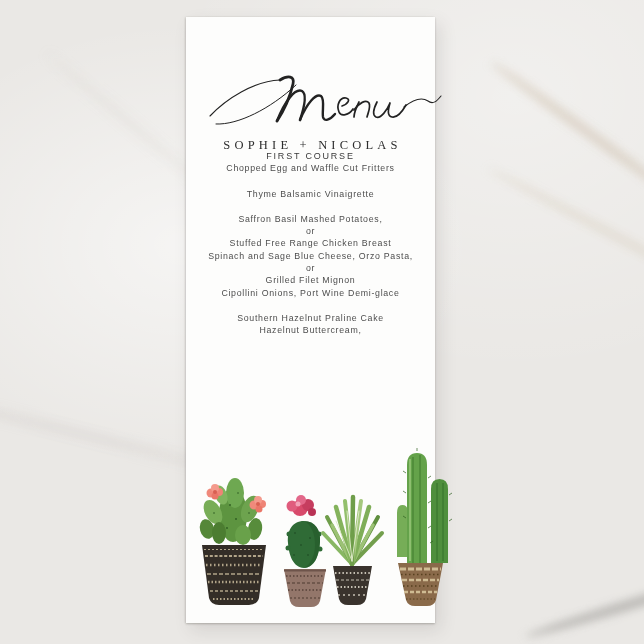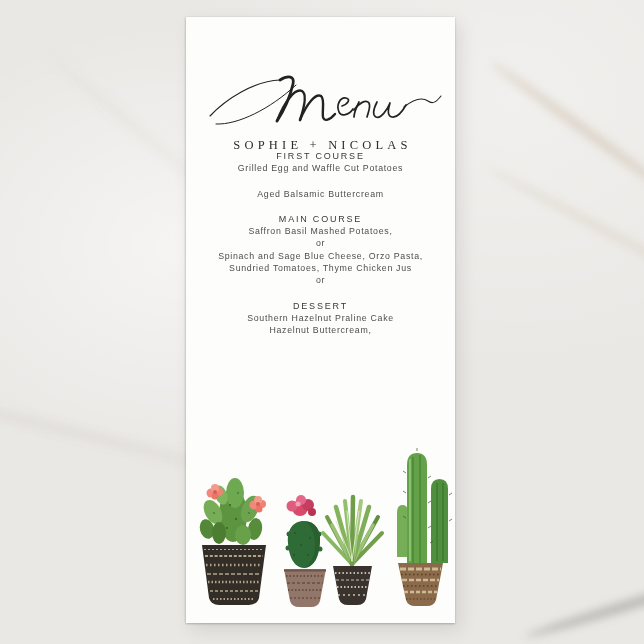--- a/index.html
+++ b/index.html
@@ -9,21 +9,21 @@
       radial-gradient(ellipse 420px 320px at 28% 38%, rgba(255,255,255,.55), rgba(255,255,255,0) 70%),
       radial-gradient(ellipse 500px 400px at 80% 15%, rgba(255,255,255,.35), rgba(255,255,255,0) 70%),
       #eae8e5;}
   .vein{position:absolute;border-radius:50%;pointer-events:none;}
   .vein.v1{left:468px;top:128px;width:240px;height:9px;background:rgba(186,166,136,.38);transform:rotate(36deg);filter:blur(5px);}
   .vein.v2{left:470px;top:235px;width:300px;height:7px;background:rgba(196,178,148,.30);transform:rotate(28deg);filter:blur(5px);}
   .vein.v3{left:520px;top:596px;width:240px;height:11px;background:rgba(148,145,141,.5);transform:rotate(-17deg);filter:blur(4px);}
   .vein.v4{left:-70px;top:430px;width:300px;height:8px;background:rgba(172,166,158,.22);transform:rotate(14deg);filter:blur(6px);}
   .vein.v5{left:20px;top:120px;width:220px;height:7px;background:rgba(180,172,160,.16);transform:rotate(40deg);filter:blur(6px);}
 
-  .card{position:absolute;left:186px;top:17px;width:269px;height:606px;background:#fdfdfc;
+  .card{position:absolute;left:186px;top:17px;width:249px;height:606px;background:#fdfdfc;
     box-shadow:0 1px 2px rgba(70,64,58,.28), 5px 7px 16px rgba(70,64,58,.13), -1px 0 2px rgba(70,64,58,.10);}
 
   .script-title{position:absolute;top:50px;left:6px;width:250px;height:62px;}
   .script-title svg{display:block;}
   .sr{position:absolute;width:1px;height:1px;overflow:hidden;clip:rect(0 0 0 0);white-space:nowrap;}
 
   .names{position:absolute;top:121px;left:0;width:100%;text-align:center;
     font-family:"Liberation Serif",serif;font-size:12.5px;letter-spacing:4.2px;padding-left:4px;
     box-sizing:border-box;color:#2d2d2d;}
 
@@ -62,35 +62,35 @@
           <path d="M 212 40 C 222 32 230 30 236 34 C 241 38 245 34 249 29" stroke-width="1.1"></path>
         </g>
       </svg>
     </div>
 
     <div class="names">SOPHIE + NICOLAS</div>
 
     <div class="sections" id="sections">
         <div class="section">
           <div class="heading">FIRST COURSE</div>
-          <div class="line">Grilled Egg and Waffle Cut Potatoes</div>
-        </div>
-        <div class="section">
-          <div class="line">Aged Balsamic Buttercream</div>
-        </div>
-        <div class="section">
-          <div class="heading">MAIN COURSE</div>
+          <div class="line">Chopped Egg and Waffle Cut Fritters</div>
+        </div>
+        <div class="section">
+          <div class="line">Thyme Balsamic Vinaigrette</div>
+        </div>
+        <div class="section">
           <div class="line">Saffron Basil Mashed Potatoes,</div>
           <div class="line">or</div>
+          <div class="line">Stuffed Free Range Chicken Breast</div>
           <div class="line">Spinach and Sage Blue Cheese, Orzo Pasta,</div>
-          <div class="line">Sundried Tomatoes, Thyme Chicken Jus</div>
           <div class="line">or</div>
-        </div>
-        <div class="section">
-          <div class="heading">DESSERT</div>
+          <div class="line">Grilled Filet Mignon</div>
+          <div class="line">Cipollini Onions, Port Wine Demi-glace</div>
+        </div>
+        <div class="section">
           <div class="line">Southern Hazelnut Praline Cake</div>
           <div class="line">Hazelnut Buttercream,</div>
         </div>
       </div>
 
     <svg class="cacti" viewBox="0 0 269 175">
 
       <g>
         <ellipse cx="47" cy="82" rx="14" ry="27" fill="#5d9440"></ellipse>
         <ellipse cx="49" cy="60" rx="9" ry="15" fill="#6ea851"></ellipse>

